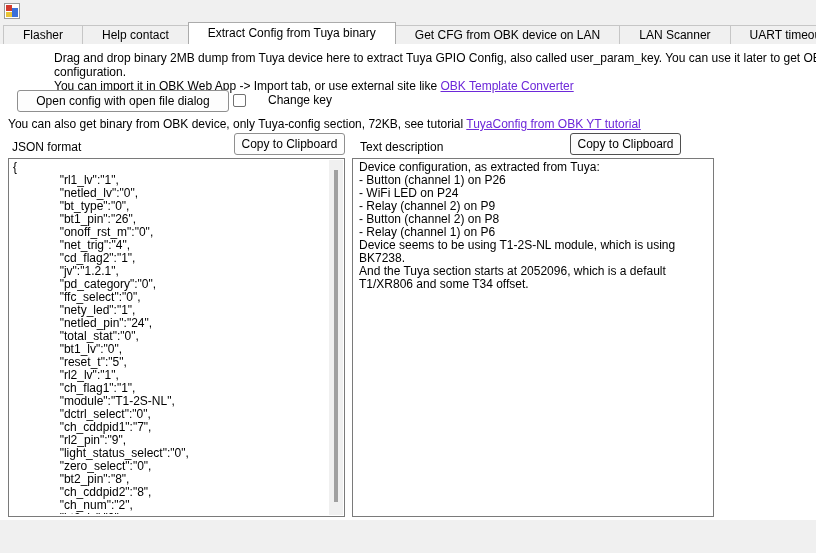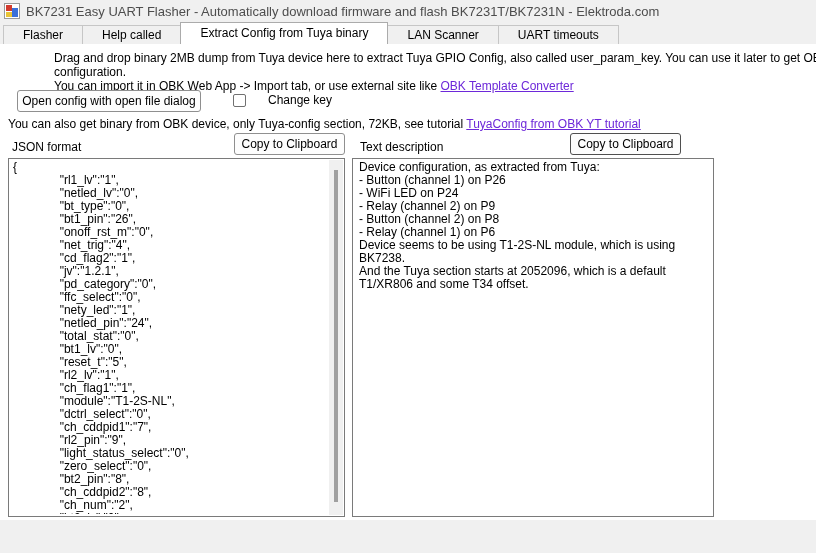--- a/index.html
+++ b/index.html
@@ -59,21 +59,21 @@
     position:absolute;
     background:#fdfdfd;
     border:1px solid #8f8f8f;
     border-radius:3px;
     font-family:"Liberation Sans", sans-serif;
     font-size:12px;
     color:#000;
     text-align:center;
     cursor:default;
   }
-  .btn-open { left:17px; top:46px; width:184px; height:22px; }
+  .btn-open { left:17px; top:46px; width:212px; height:22px; }
   .checkbox-row { position:absolute; left:233px; top:49px; display:flex; align-items:center; gap:22px; }
   .checkbox { width:13px; height:13px; background:#fff; border:1px solid #707070; border-radius:2px; }
 
   .line3 { position:absolute; left:8px; top:73px; white-space:nowrap; }
 
   .panel-label { position:absolute; top:96px; }
   .lbl-json { left:12px; }
   .lbl-text { left:360px; }
   .btn-copy1 { left:234px; top:89px; width:111px; height:22px; }
   .btn-copy2 { left:570px; top:89px; width:111px; height:22px; border-color:#4f4f4f; }
@@ -108,27 +108,27 @@
 </style>
 </head>
 <body>
 
 <div class="titlebar">
   <div class="app-icon">
     <div class="sq-red"></div>
       <div class="sq-blue"></div>
       <div class="sq-yellow"></div>
   </div>
-  <div class="title-text">BK7231 Easy UART Flasher - Automatically download firmware and flash BK7231T/BK7231N  - Elektroda.com</div>
 </div>
 
 <div class="tabstrip">
   <div class="tab">Flasher</div>
-  <div class="tab">Help called</div>
+  <div class="tab">Help contact</div>
   <div class="tab active">Extract Config from Tuya binary</div>
+  <div class="tab">Get CFG from OBK device on LAN</div>
   <div class="tab">LAN Scanner</div>
   <div class="tab">UART timeouts</div>
 
 </div>
 
 <div class="page">
 
   <div class="instructions">
     <div>Drag and drop binary 2MB dump from Tuya device here to extract Tuya GPIO Config, also called user_param_key. You can use it later to get OBK configuration.</div>
     <div><span>You can import it in OBK Web App -&gt; Import tab, or use external site like </span><span class="link">OBK Template Converter</span></div>

